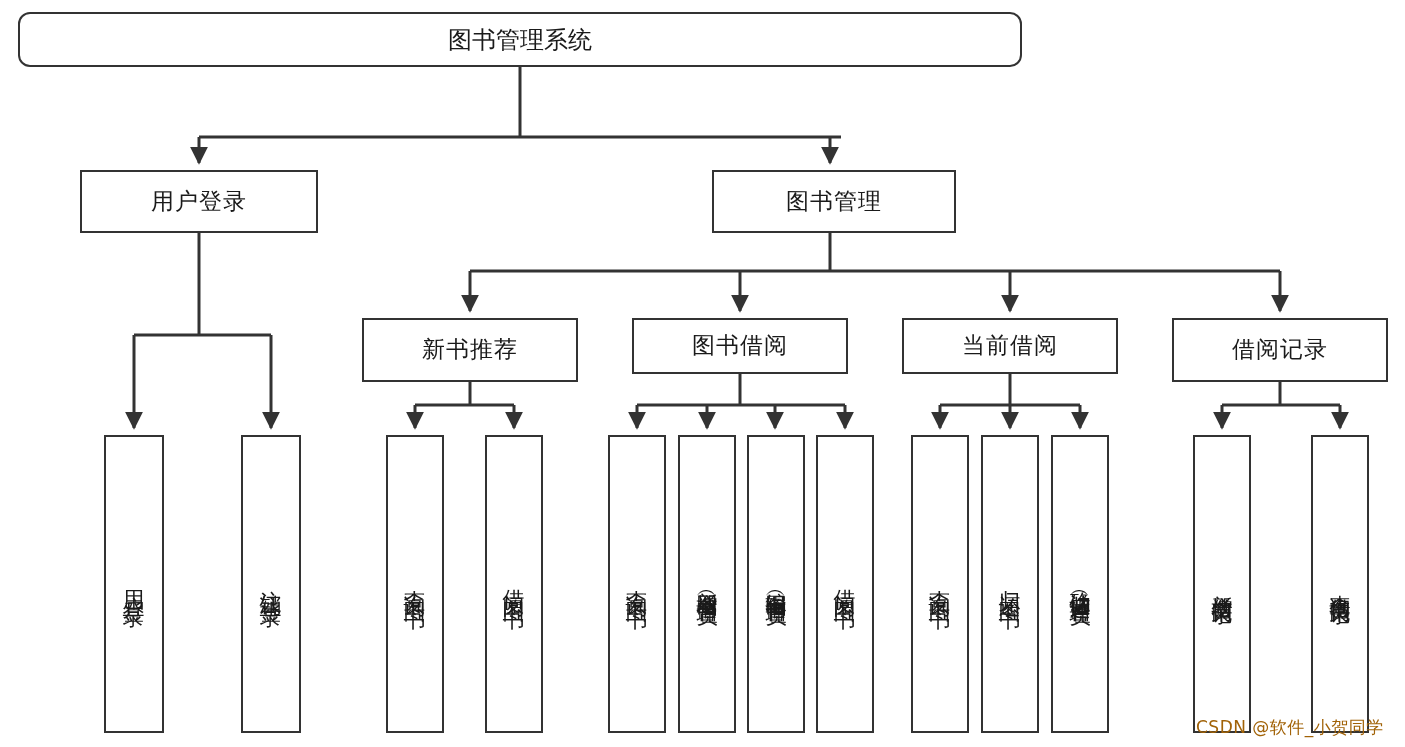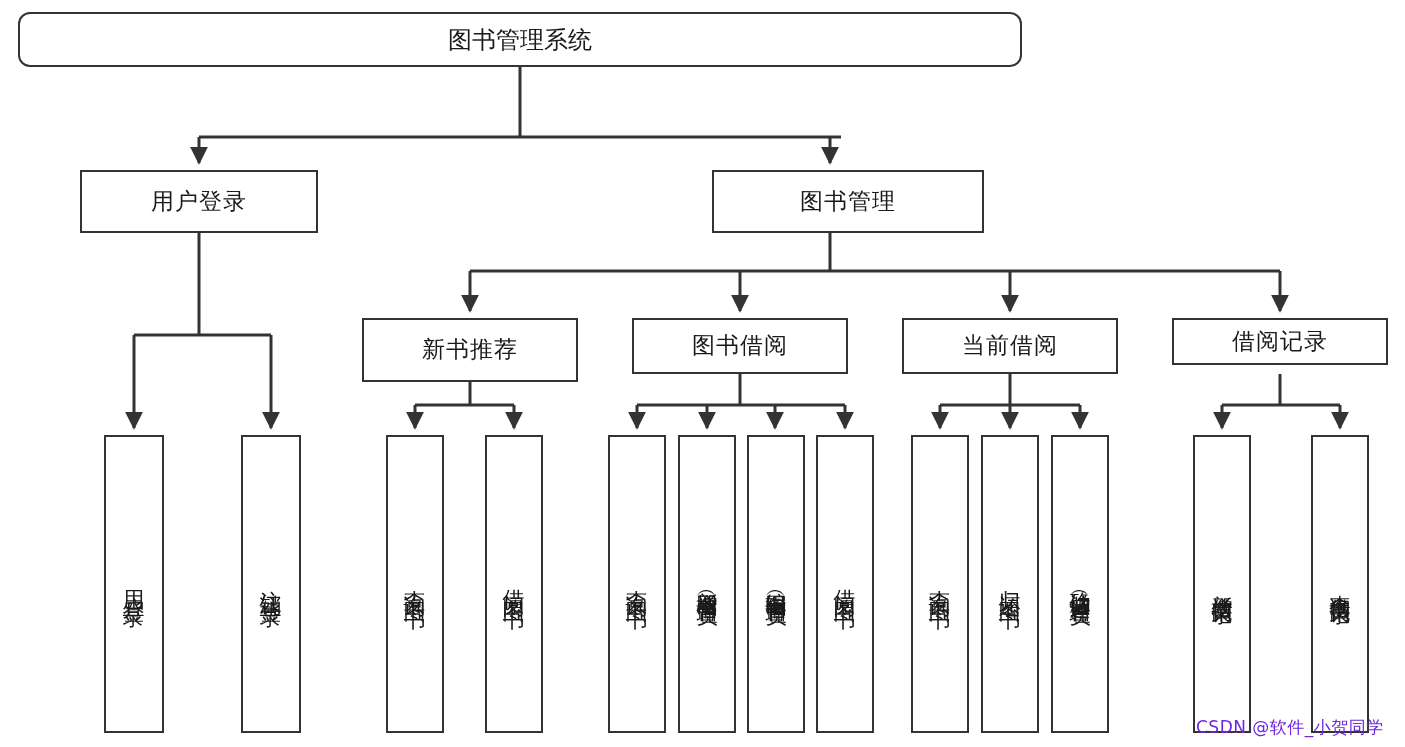--- a/index.html
+++ b/index.html
@@ -53,21 +53,21 @@
     line-height: 1.05;
     padding: 4px 0;
     text-align: center;
   }
   .node.vert.tight {
     letter-spacing: 2px;
     font-size: 21px;
   }
   .watermark {
     position: absolute;
-    color: #6d28d9;
+    color: #a16207;
     font-size: 17px;
     letter-spacing: 0.5px;
     white-space: nowrap;
     user-select: none;
   }
 </style>
 </head>
 <body>
 
 <div id="canvas">
@@ -118,26 +118,26 @@
       <path d="M 1280 374 L 1280 405"></path>
       <path d="M 1222 405 L 1340 405"></path>
       <path d="M 1222 405 L 1222 428" marker-end="url(#arrow)"></path>
       <path d="M 1340 405 L 1340 428" marker-end="url(#arrow)"></path>
     </g>
   </svg>
 
   <div class="node top" style="left:18px; top:12px; width:1004px; height:55px;border-radius:12px;">图书管理系统</div>
 
   <div class="node horiz" style="left:80px; top:170px; width:238px; height:63px;">用户登录</div>
-  <div class="node horiz" style="left:712px; top:170px; width:272px; height:63px;text-align:right;">图书管理</div>
+  <div class="node horiz" style="left:712px; top:170px; width:244px; height:63px;text-align:right;">图书管理</div>
 
   <div class="node horiz" style="left:362px; top:318px; width:216px; height:64px;">新书推荐</div>
   <div class="node horiz" style="left:632px; top:318px; width:216px; height:56px;">图书借阅</div>
   <div class="node horiz" style="left:902px; top:318px; width:216px; height:56px;">当前借阅</div>
-  <div class="node horiz" style="left:1172px; top:318px; width:216px; height:47px;">借阅记录</div>
+  <div class="node horiz" style="left:1172px; top:318px; width:216px; height:64px;">借阅记录</div>
 
   <div class="node vert" style="left:104px; top:435px; width:60px; height:298px;">用户登录</div>
   <div class="node vert" style="left:241px; top:435px; width:60px; height:298px;">注销登录</div>
 
   <div class="node vert" style="left:386px; top:435px; width:58px; height:298px;">查询图书</div>
   <div class="node vert" style="left:485px; top:435px; width:58px; height:298px;">借阅图书</div>
 
   <div class="node vert" style="left:608px; top:435px; width:58px; height:298px;">查询图书</div>
   <div class="node vert tight" style="left:678px; top:435px; width:58px; height:298px;">新增图书（管理员）</div>
   <div class="node vert tight" style="left:747px; top:435px; width:58px; height:298px;">编辑图书（管理员）</div>

